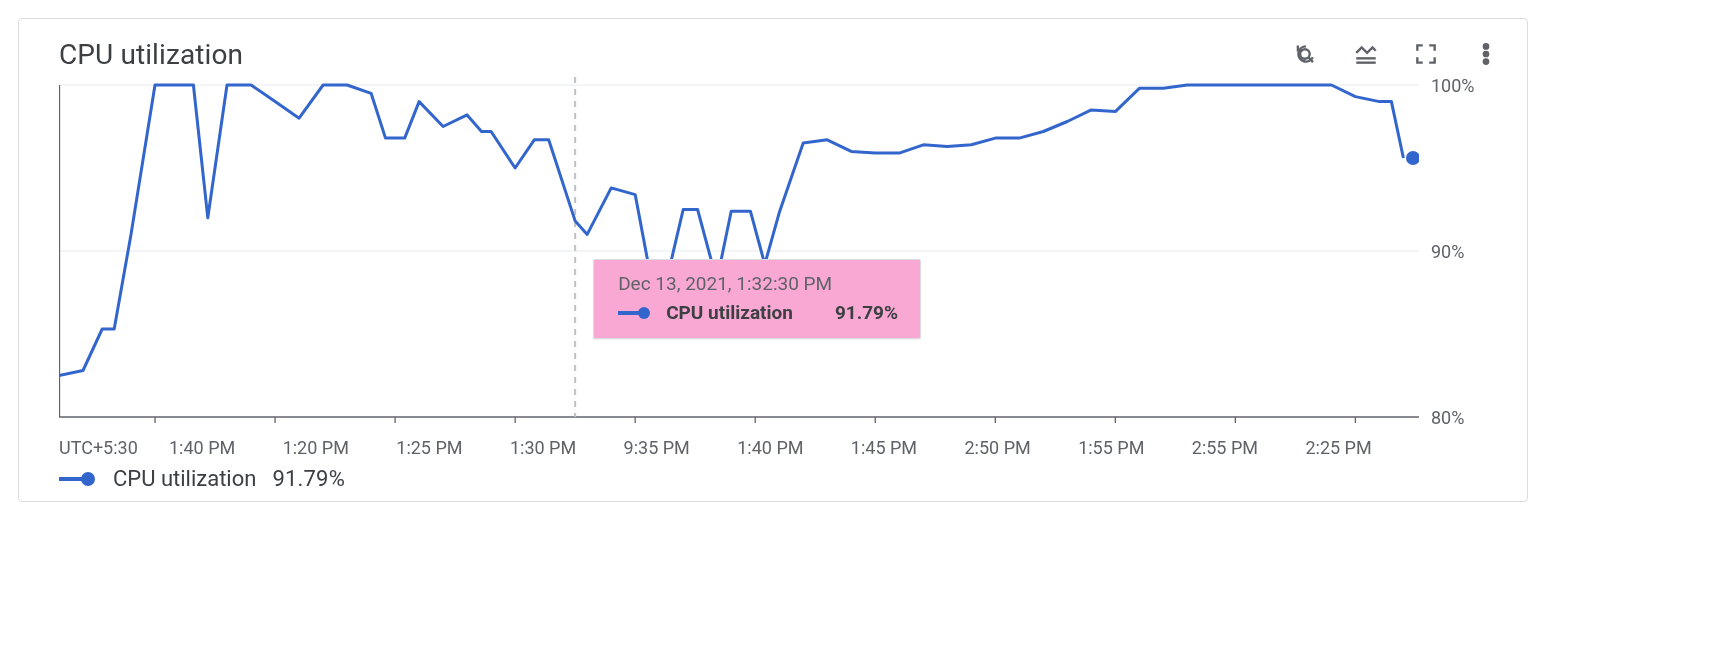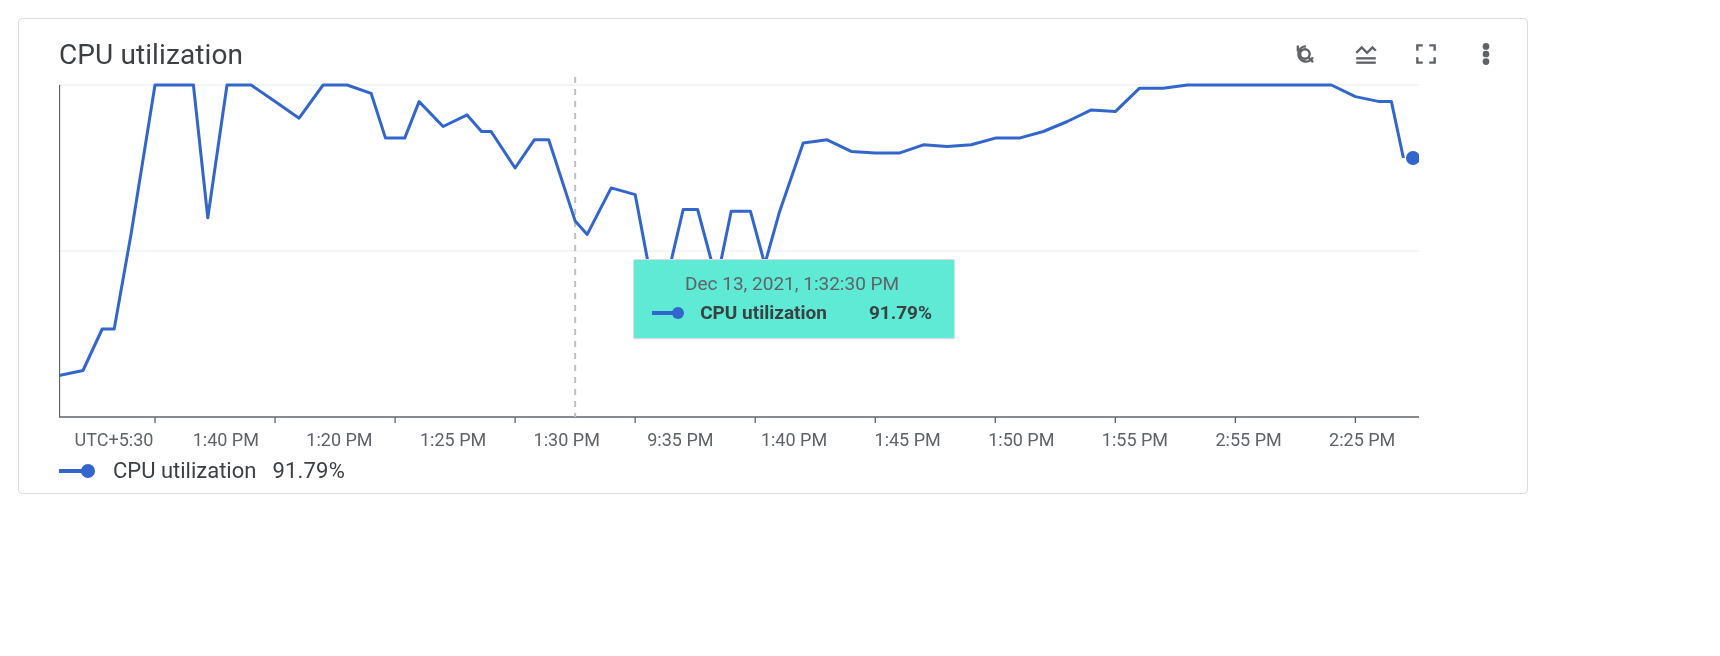--- a/index.html
+++ b/index.html
@@ -19,21 +19,20 @@
     background:#fff;
     width:1720px;
   }
   .card{
     margin:18px;
     width:1510px;
     border:1px solid var(--border);
     border-radius:4px;
     background:#fff;
     padding:0 0 10px 0;
-    text-align:center;
   }
   .card-header{
     display:flex;
     align-items:center;
     justify-content:space-between;
     padding:18px 24px 6px 40px;
   }
   .title{
     font-size:28px;
     font-weight:400;
@@ -68,46 +67,45 @@
     color:var(--muted);
   }
   .ylabels .tick{
     position:absolute;
     left:12px;
     transform:translateY(-50%);
     white-space:nowrap;
   }
   .xaxis{
     display:flex;
-    margin-top:2px;
+    margin-top:10px;
     font-size:18px;
     color:var(--muted);
     width:1360px;
   }
   .xaxis .xtick{flex:1;white-space:nowrap;}
   .xaxis .xtick.first{flex:0 0 110px;}
 
   svg.plot-svg{position:absolute;inset:0;width:100%;height:100%;}
   .gridline{stroke:var(--grid);stroke-width:1;}
   .gridline.zero{stroke:var(--muted);stroke-width:1.3;}
   .axis-line{stroke:var(--muted);stroke-width:1.3;}
   .crosshair{stroke:#bdc1c6;stroke-width:2;stroke-dasharray:6 6;}
   .series{fill:none;stroke:var(--blue);stroke-width:3;stroke-linejoin:round;}
   .end-dot{fill:var(--blue);}
 
   .tooltip{
     position:absolute;
-    background:#5eead4;
+    background:#f9a8d4;
     border:1px solid var(--border);
     border-radius:2px;
     font-size:19px;
-    padding:12px 22px 14px 18px;
+    padding:12px 22px 14px 24px;
     z-index:5;
     box-shadow:0 1px 2px rgba(60,64,67,.08);
-    margin-left:40px;
   }
   .tooltip .tt-time{color:var(--muted);margin-bottom:6px;}
   .tooltip .tt-row{display:flex;align-items:center;gap:14px;font-weight:700;}
   .tooltip .tt-row .tt-val{margin-left:28px;}
 
   .legend{
     display:flex;align-items:center;gap:16px;
     padding:8px 0 0 40px;
     font-size:22px;
   }
@@ -188,31 +186,36 @@
               <svg width="34" height="16" viewBox="0 0 34 16">
                   <line x1="0" y1="8" x2="24" y2="8"></line>
                   <circle cx="26" cy="8" r="6"></circle>
                 </svg>
             </span>
             <span>CPU utilization</span>
             <span class="tt-val">91.79%</span>
           </div>
         </div>
       </div>
+      <div class="ylabels" id="ylabels">
+          <span class="tick" style="top: 8px;">100%</span>
+          <span class="tick" style="top: 174px;">90%</span>
+          <span class="tick" style="top: 340px;">80%</span>
+        </div>
     </div>
     <div class="xaxis" id="xaxis">
         <span class="xtick first">UTC+5:30</span>
         <span class="xtick">1:40 PM</span>
         <span class="xtick">1:20 PM</span>
         <span class="xtick">1:25 PM</span>
         <span class="xtick">1:30 PM</span>
         <span class="xtick">9:35 PM</span>
         <span class="xtick">1:40 PM</span>
         <span class="xtick">1:45 PM</span>
-        <span class="xtick">1:50 PM</span>
+        <span class="xtick">2:50 PM</span>
         <span class="xtick">1:55 PM</span>
         <span class="xtick">2:55 PM</span>
         <span class="xtick">2:25 PM</span>
       </div>
   </div>
 
   <div class="legend">
     <span class="marker">
       <svg width="38" height="18" viewBox="0 0 38 18">
           <line x1="0" y1="9" x2="26" y2="9"></line>

